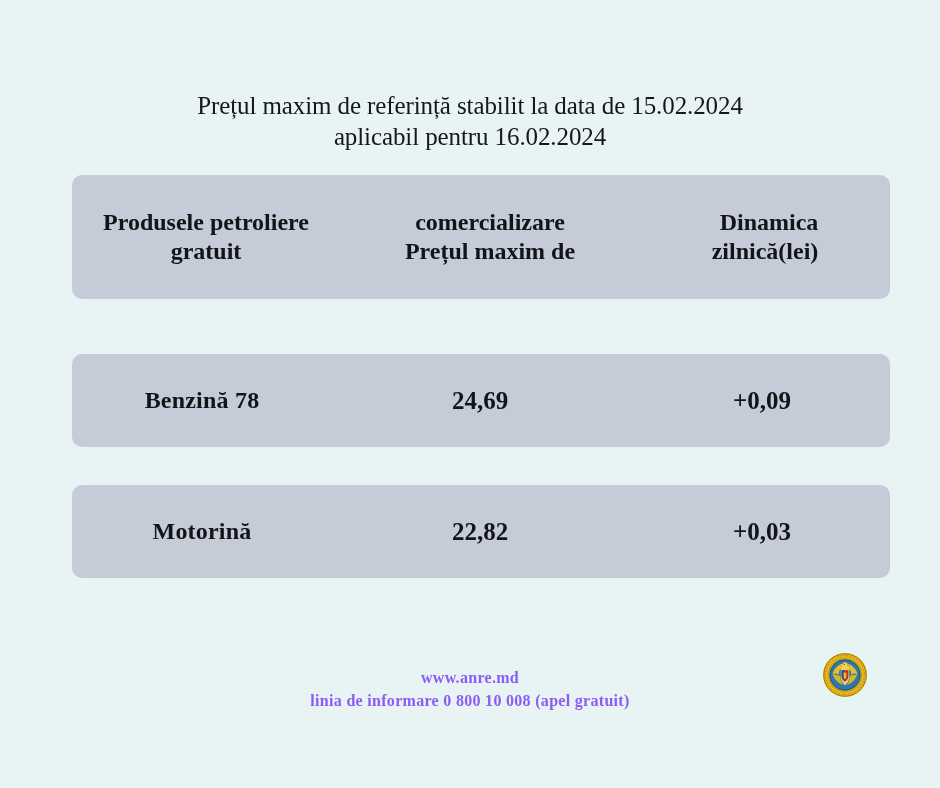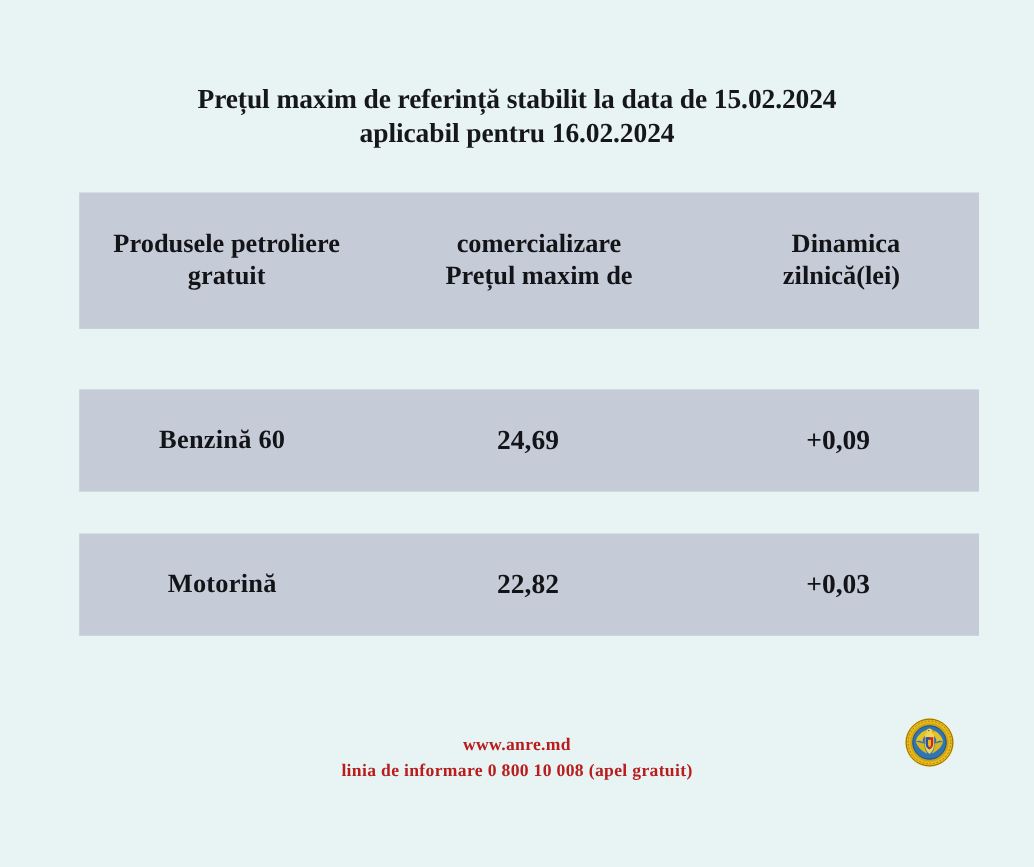--- a/index.html
+++ b/index.html
@@ -18,44 +18,45 @@
   .page {
     position: relative;
     width: 940px;
     height: 788px;
   }
 
   
   .title-block {
     position: absolute;
     left: 0;
-    top: 75px;
+    top: 90px;
     width: 940px;
     text-align: center;
     color: #15171a;
-    font-weight: bold;
+    font-weight: normal;
     font-size: 25px;
     line-height: 31px;
     letter-spacing: -0.1px;
   }
   .title-line { display: block; }
 
   
   .table {
     position: absolute;
     left: 72px;
     top: 175px;
     width: 818px;
   }
 
   .band {
     background: #c6ccd7;
     display: flex;
     align-items: center;
     box-sizing: border-box;
+    border-radius: 10px;
   }
 
   .band-header {
     height: 124px;
     margin-bottom: 55px;
   }
   .band-row {
     height: 93px;
     margin-bottom: 38px;
   }
@@ -96,21 +97,21 @@
   .col-2.cell-price   { padding-right: 20px; }
   .col-3.cell-delta   { padding-right: 6px; }
 
   
   .footer {
     position: absolute;
     left: 0;
     top: 666px;
     width: 940px;
     text-align: center;
-    color: #b91c1c;
+    color: #8b5cf6;
     font-weight: bold;
     font-size: 16px;
     line-height: 23px;
     letter-spacing: 0.3px;
   }
   .footer .ln { display: block; }
 
   
   .emblem {
     position: absolute;
@@ -148,21 +149,21 @@
       </div>
       <div class="cell col-3 header-text">
         <div>
           <span class="ln">Dinamica</span>
           <span class="ln">zilnică(lei)</span>
         </div>
       </div>
     </div>
 
     <div class="band band-row">
-      <div class="cell col-1 cell-product">Benzină 60</div>
+      <div class="cell col-1 cell-product">Benzină 78</div>
       <div class="cell col-2 cell-price">24,69</div>
       <div class="cell col-3 cell-delta">+0,09</div>
     </div>
 
     <div class="band band-row">
       <div class="cell col-1 cell-product">Motorină</div>
       <div class="cell col-2 cell-price">22,82</div>
       <div class="cell col-3 cell-delta">+0,03</div>
     </div>
 

